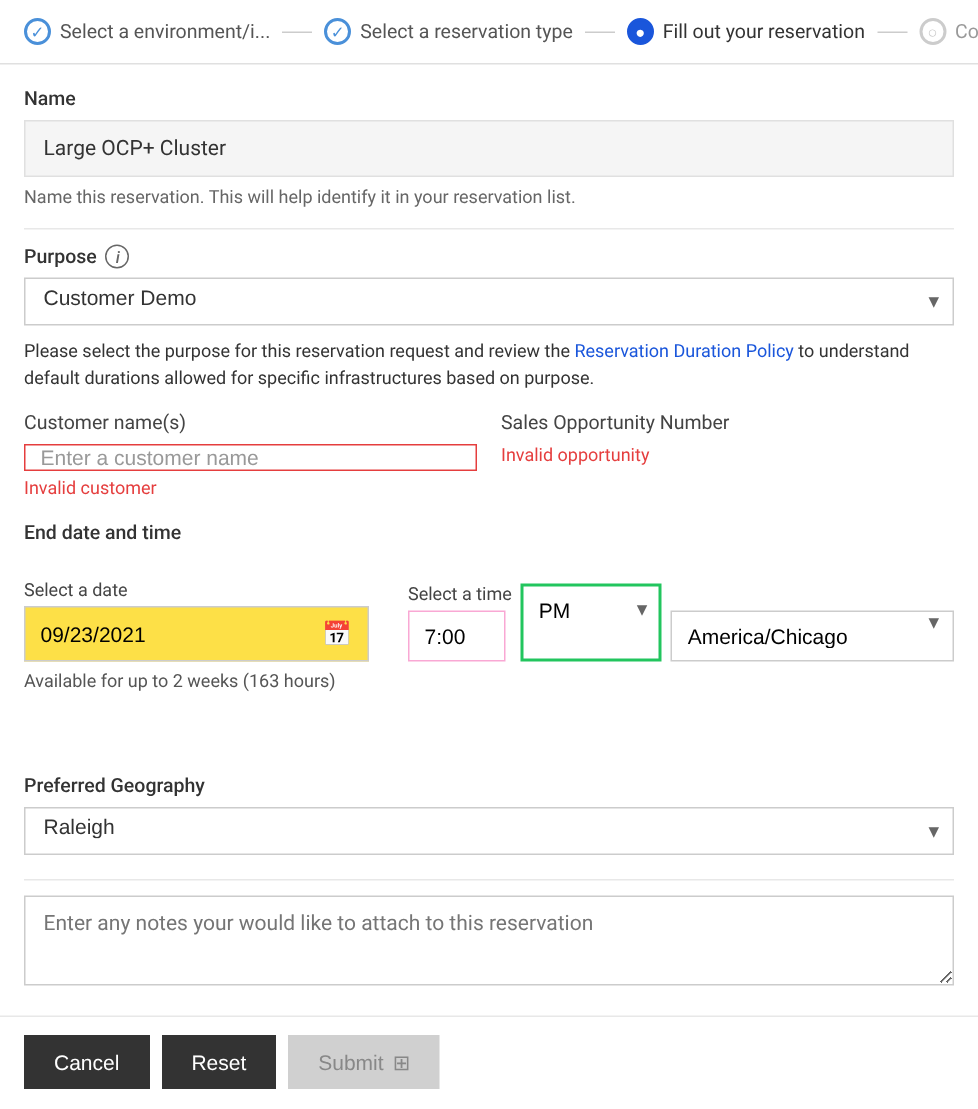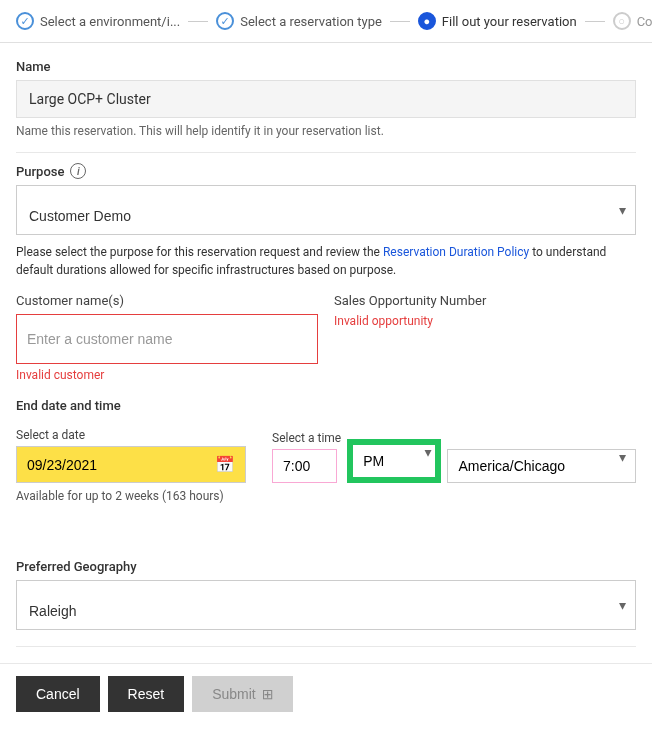--- a/index.html
+++ b/index.html
@@ -122,21 +122,21 @@
     .select-wrapper {
       position: relative;
       width: 100%;
     }
     .select-wrapper select {
       width: 100%;
       appearance: none;
       -webkit-appearance: none;
       background: #fff;
       border: 1px solid #ccc;
-      padding: 22px 36px 10px 12px;
+      padding: 4px 36px 10px 12px;
       font-size: 14px;
       color: #333;
       cursor: pointer;
       outline: none;
     }
     .select-chevron {
       position: absolute;
       right: 10px;
       top: 50%;
       transform: translateY(-50%);
@@ -167,21 +167,21 @@
     }
     .col-half .field-label {
       margin-bottom: 6px;
       font-weight: 400;
       color: #444;
     }
 
     .text-input {
       width: 100%;
       border: 1px solid #e53e3e;
-      padding: 16px 10px;
+      padding: 0 10px;
       font-size: 14px;
       color: #333;
       outline: none;
       background: #fff;
     }
     .text-input::placeholder { color: #999; }
 
     .error-text {
       color: #e53e3e;
       font-size: 12px;
@@ -248,22 +248,22 @@
 
     .time-select-wrap {
       position: relative;
       flex: 1;
       margin-left: 6px;
     }
     .time-select-wrap select {
       width: 100%;
       appearance: none;
       -webkit-appearance: none;
-      border: 6px solid #22c55e;
-      padding: 8px 28px 8px 10px;
+      border: 2px solid #22c55e;
+      padding: 8px 28px 24px 10px;
       font-size: 14px;
       background: #fff;
       cursor: pointer;
       outline: none;
     }
 
     .tz-select-wrap {
       position: relative;
       flex: 2;
       margin-left: 6px;
@@ -471,20 +471,21 @@
         <option>Phoenix</option>
         <option>London</option>
       </select>
       <span class="select-chevron">▾</span>
     </div>
   </div>
 
   <hr class="section-divider">
 
   <div class="notes-section">
+    <textarea class="notes-textarea" placeholder="Enter any notes your would like to attach to this reservation" style=""></textarea>
   </div>
 
 </div>
 
 <div class="footer">
   <button class="btn btn-cancel">Cancel</button>
   <button class="btn btn-reset">Reset</button>
   <button class="btn btn-submit">
     <span>Submit</span>
     <span class="btn-submit-icon">⊞</span>

